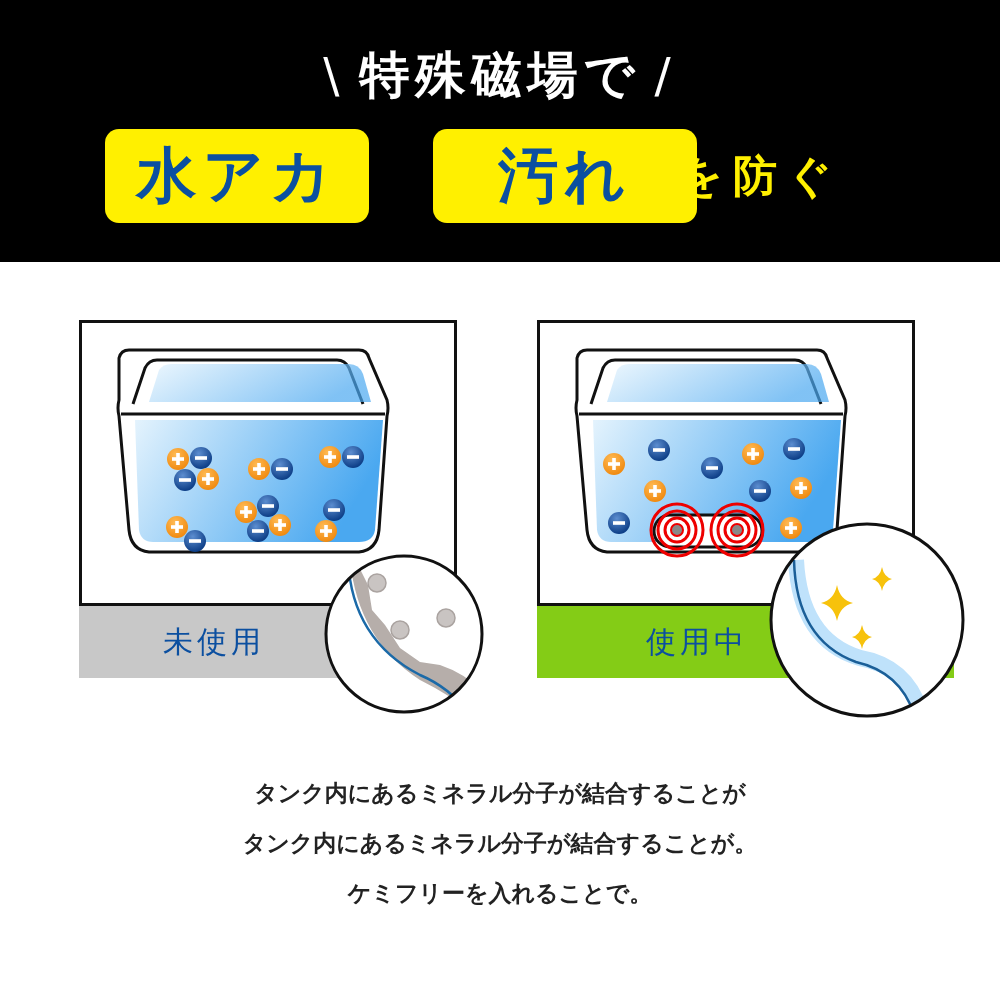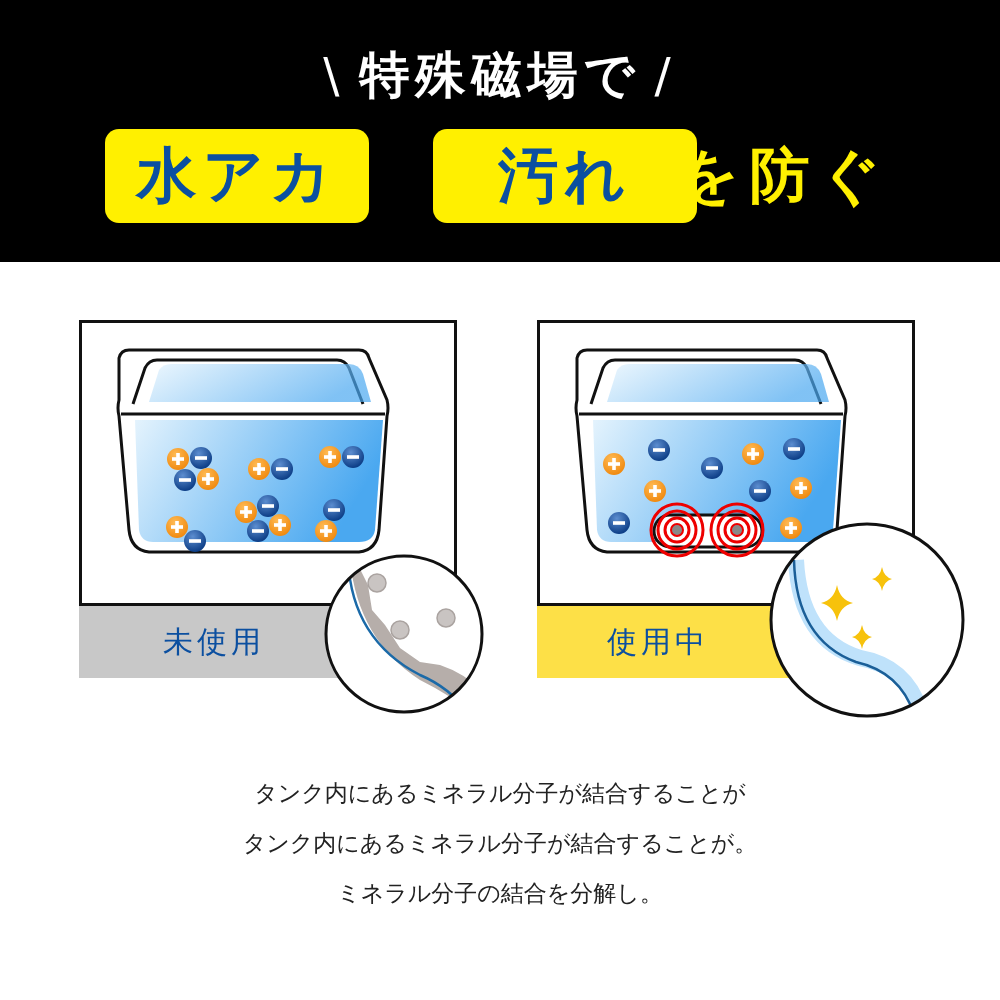--- a/index.html
+++ b/index.html
@@ -3,29 +3,29 @@
 <meta charset="utf-8">
 <style>
   html,body{margin:0;padding:0;}
   body{width:1000px;height:1000px;background:#fff;position:relative;overflow:hidden;font-family:"DejaVu Sans",sans-serif;}
   .header{position:absolute;left:0;top:0;width:1000px;height:262px;background:#000000;padding-left:32px;}
   .subtitle{position:absolute;left:0;top:42px;width:1000px;text-align:center;color:#fff;font-size:50px;font-weight:bold;letter-spacing:6px;}
   .subtitle .slash{font-weight:normal;font-size:48px;margin:0 14px;}
   .tag{position:absolute;top:129px;height:94px;background:#fff000;border-radius:14px;color:#0b4fa0;font-size:60px;font-weight:bold;display:flex;align-items:center;justify-content:center;letter-spacing:6px;}
   .tag1{left:105px;width:264px;}
   .tag2{left:392px;width:264px;margin-left:41px;}
-  .tag-rest{position:absolute;left:678px;top:129px;height:94px;color:#fff000;font-size:60px;font-weight:bold;display:flex;align-items:center;letter-spacing:10px;}
+  .tag-rest{position:absolute;left:678px;top:129px;height:94px;color:#fff000;font-size:44px;font-weight:bold;display:flex;align-items:center;letter-spacing:10px;}
   .panel{position:absolute;top:320px;width:378px;height:286px;border:3px solid #111;box-sizing:border-box;background:#fff;}
   .p1{left:79px;} .p2{left:537px;}
   .label{position:absolute;top:606px;width:378px;height:72px;display:flex;align-items:center;font-size:30px;font-weight:normal;color:#0b4fa0;letter-spacing:4px;}
   .label span{margin-left:84px;}
-  .l1{left:79px;background:#c8c8c8;} .l2{left:537px;background:#fde047;}
+  .l1{left:79px;background:#c8c8c8;} .l2{left:537px;background:#84cc16;padding-left:39px;}
   .l2 span{margin-left:70px;}
   svg{position:absolute;}
-  .desc{position:absolute;left:0;top:768px;width:1000px;text-align:center;color:#222;font-size:23px;line-height:50px;}
+  .desc{position:absolute;left:0;top:768px;width:1000px;text-align:center;color:#222;font-size:23px;line-height:50px;font-weight:bold;}
 </style>
 </head>
 <body>
 
 <div class="header">
   <div class="subtitle">
     <span class="slash">\</span><span>特殊磁場で</span><span class="slash">/</span>
   </div>
   <div class="tag tag1">水アカ</div>
   <div class="tag tag2">汚れ</div>
@@ -156,14 +156,14 @@
       <path d="M882 567 Q884 577 892 579 Q884 581 882 591 Q880 581 872 579 Q880 577 882 567Z"></path>
       <path d="M862 625 Q864 635 872 637 Q864 639 862 649 Q860 639 852 637 Q860 635 862 625Z"></path>
     </g>
     <circle cx="867" cy="620" r="96" fill="none" stroke="#111" stroke-width="3"></circle>
   </g>
 </svg>
 
 <div class="desc">
   <div>タンク内にあるミネラル分子が結合することが</div>
   <div>タンク内にあるミネラル分子が結合することが。</div>
-  <div>ミネラル分子の結合を分解し。</div>
+  <div>ケミフリーを入れることで。</div>
 </div>
 
 </body></html>

